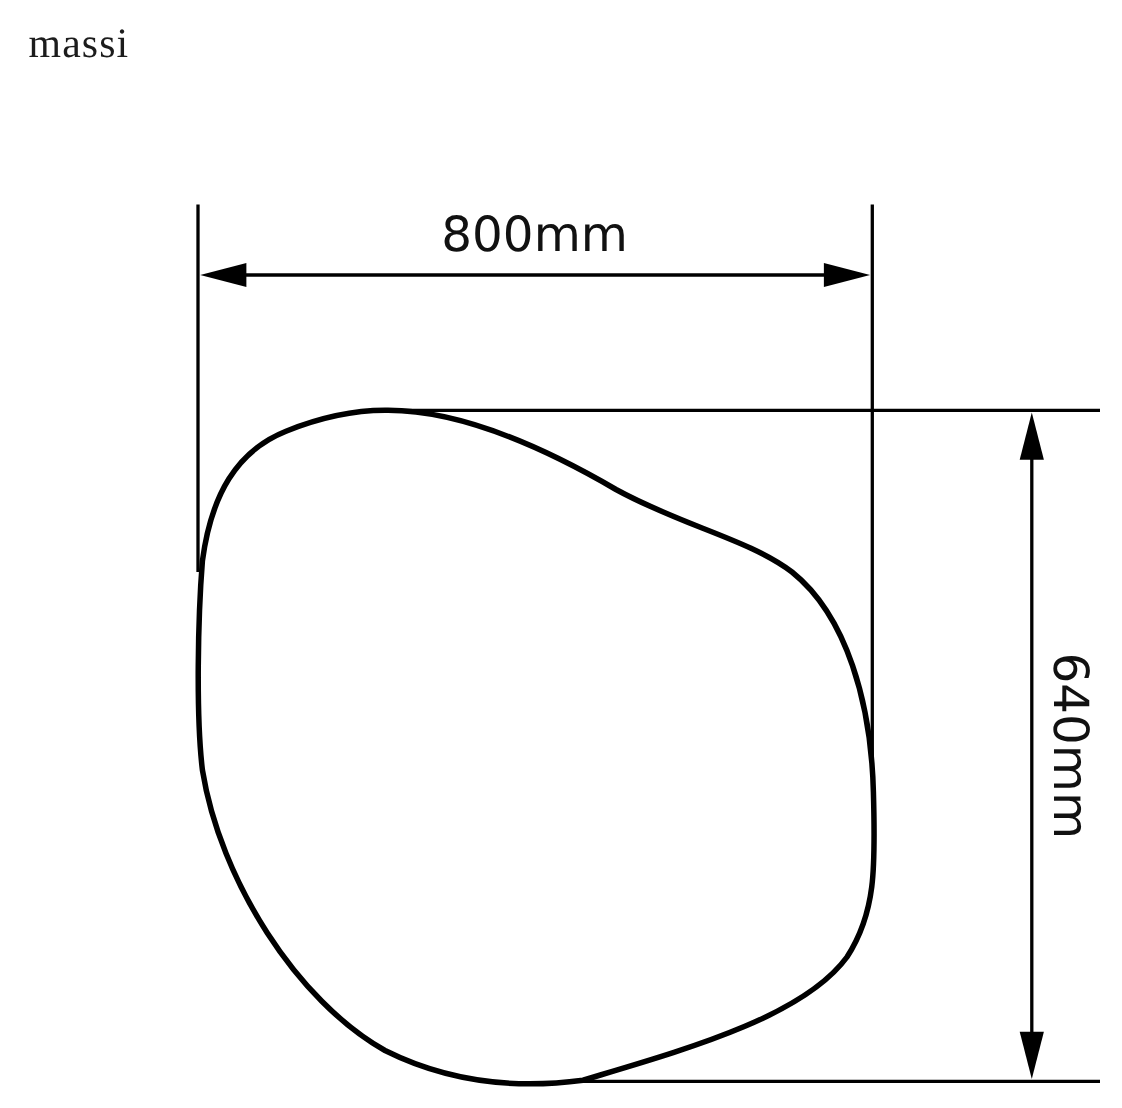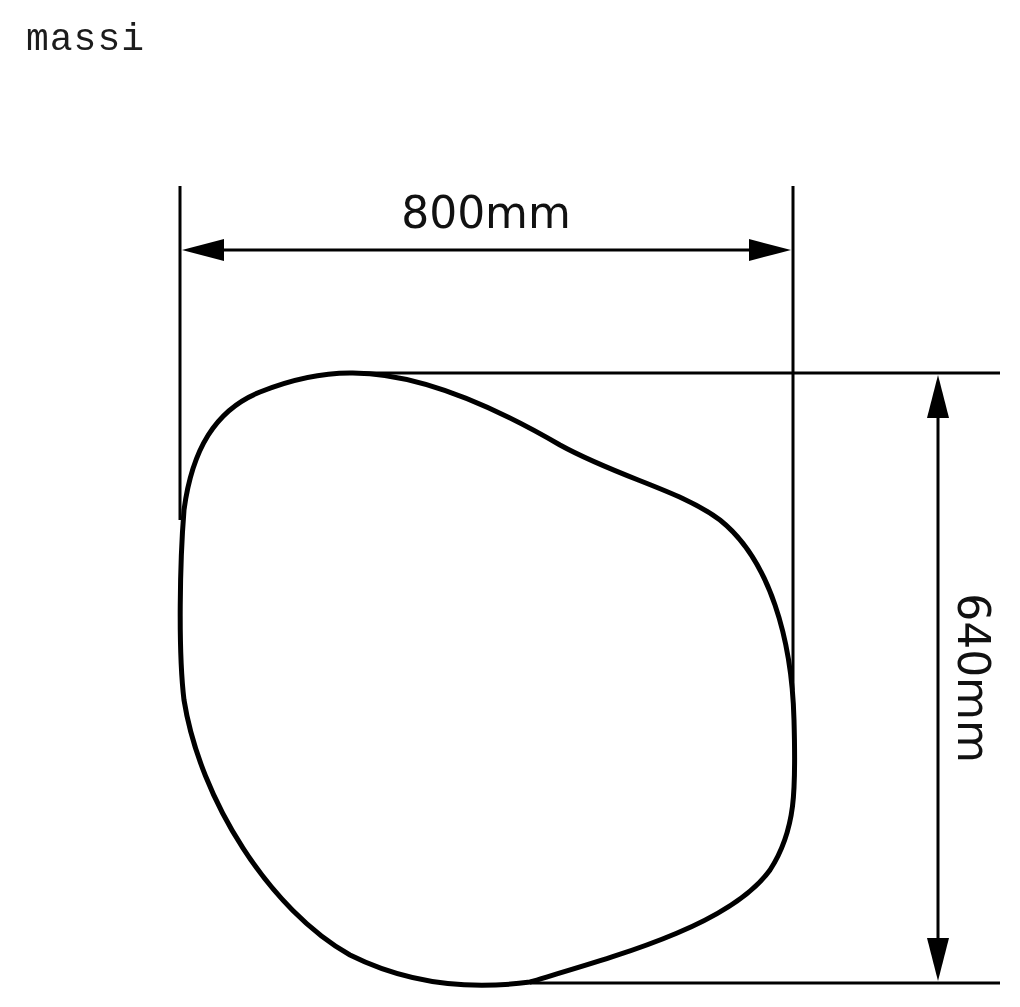--- a/index.html
+++ b/index.html
@@ -1,17 +1,17 @@
 <!DOCTYPE html>
 <html><head>
   <meta charset="utf-8">
   <style>
     html, body { margin: 0; padding: 0; background: #ffffff; }
     body { width: 1020px; height: 1007px; position: relative; overflow: hidden; font-family: "DejaVu Sans", sans-serif; }
-    .logo { position: absolute; left: 26px; top: 18px; font-family: Liberation Mono, monospace; font-size: 38px; letter-spacing: 1px; color: #1c1c1c; font-weight: 500; }
+    .logo { position: absolute; left: 26px; top: 18px; font-family: Liberation Serif, serif; font-size: 38px; letter-spacing: 1px; color: #1c1c1c; font-weight: 500; }
     svg.drawing { position: absolute; left: 0; top: 0; }
     .dim-label { font-family: "DejaVu Sans", sans-serif; font-size: 44px; fill: #111; }
   </style>
 </head>
 <body>
 
 <div class="logo">massi</div>
 
 <svg class="drawing" width="1020" height="1007" viewBox="0 0 1020 1007">
 

